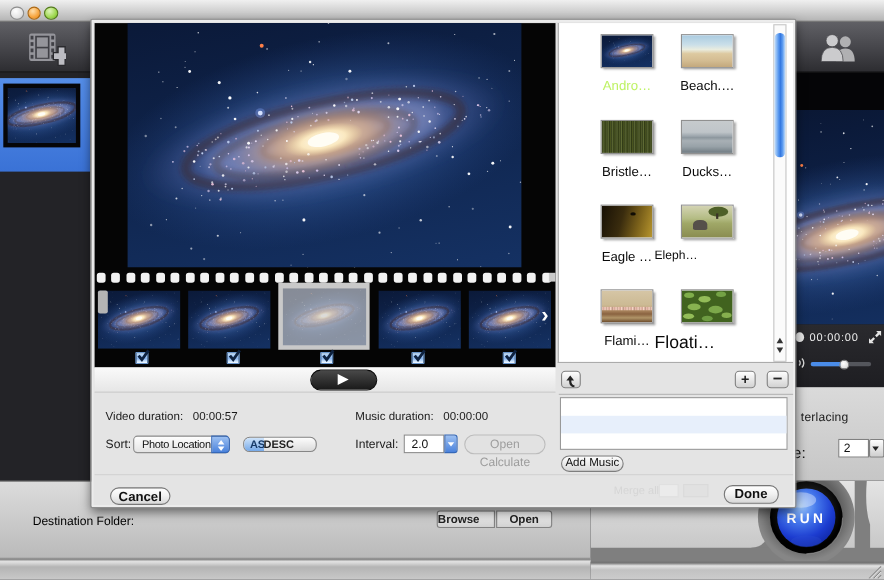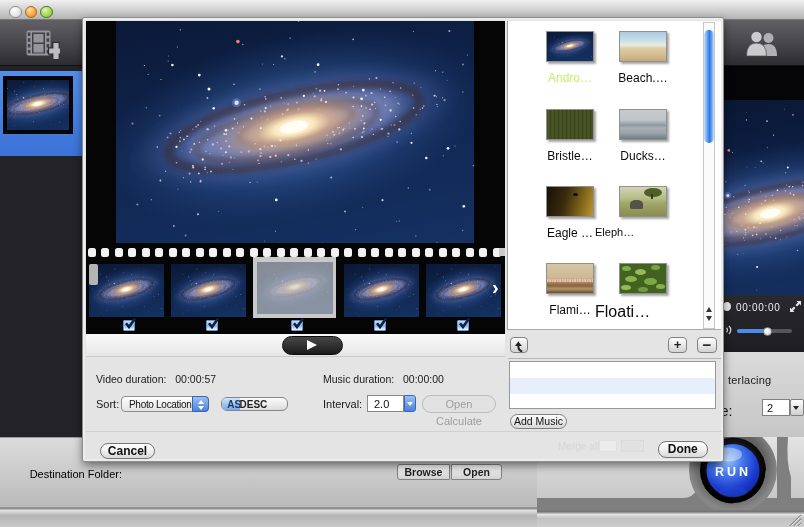--- a/index.html
+++ b/index.html
@@ -459,21 +459,21 @@
 
 <div class="abs" style="left:723px;top:352px;width:81px;height:85px;background:linear-gradient(#dadada,#c6c6c6)"></div>
 <div class="abs" style="left:728px;top:374px;font-size:11px;letter-spacing:0.2px;color:#1a1a1a">terlacing</div>
 <div class="abs" style="left:692px;top:403px;font-size:14px;color:#1a1a1a">e Use:</div>
 <div class="abs" style="left:762px;top:399px;width:28px;height:17px;background:#fff;border:1px solid #808080;font-size:11px;color:#111;padding:2px 0 0 4px">2</div>
 <div class="abs" style="left:789.5px;top:399px;width:14.5px;height:17px;background:linear-gradient(#fdfdfd,#cfcfcf);border:1px solid #808080;border-radius:2px"></div>
 <div class="abs" style="left:793px;top:406px;width:0;height:0;border-left:3.5px solid transparent;border-right:3.5px solid transparent;border-top:4.5px solid #222"></div>
 
 <div class="abs" style="left:0;top:437px;width:537px;height:74px;background:linear-gradient(#dcdcdc,#b8b8b8);border-top:1px solid #9a9a9a"></div>
 <div class="abs" style="left:0;top:467.5px;width:122px;text-align:right;font-size:11px;color:#000">Destination Folder:</div>
-<div class="abs" style="left:397px;top:464px;width:53px;height:16px;background:linear-gradient(#f8f8f8,#d2d2d2);border:1px solid #838383;border-radius:3px 0 0 3px;font-size:10.5px;font-weight:bold;color:#222;text-align:center;line-height:14px">Browse</div>
+<div class="abs" style="left:397px;top:464px;width:53px;height:16px;background:linear-gradient(#f8f8f8,#d2d2d2);border:1px solid #838383;border-radius:3px 0 0 3px;font-size:10.5px;font-weight:bold;color:#222;line-height:14px">Browse</div>
 <div class="abs" style="left:451px;top:464px;width:51px;height:16px;background:linear-gradient(#f8f8f8,#d2d2d2);border:1px solid #838383;border-radius:0 3px 3px 0;font-size:10.5px;font-weight:bold;color:#222;text-align:center;line-height:14px">Open</div>
 
 <svg class="abs" style="left:537px;top:437px" width="267" height="74" viewBox="0 0 267 74">
  <defs>
   <linearGradient id="silver" x1="0" y1="0" x2="0" y2="1">
           <stop offset="0" stop-color="#e4e4e4"></stop>
           <stop offset="1" stop-color="#c2c2c2"></stop>
         </linearGradient>
   <radialGradient id="ringG" cx="0.5" cy="0.42">
           <stop offset="0" stop-color="#3c3c3c"></stop>

